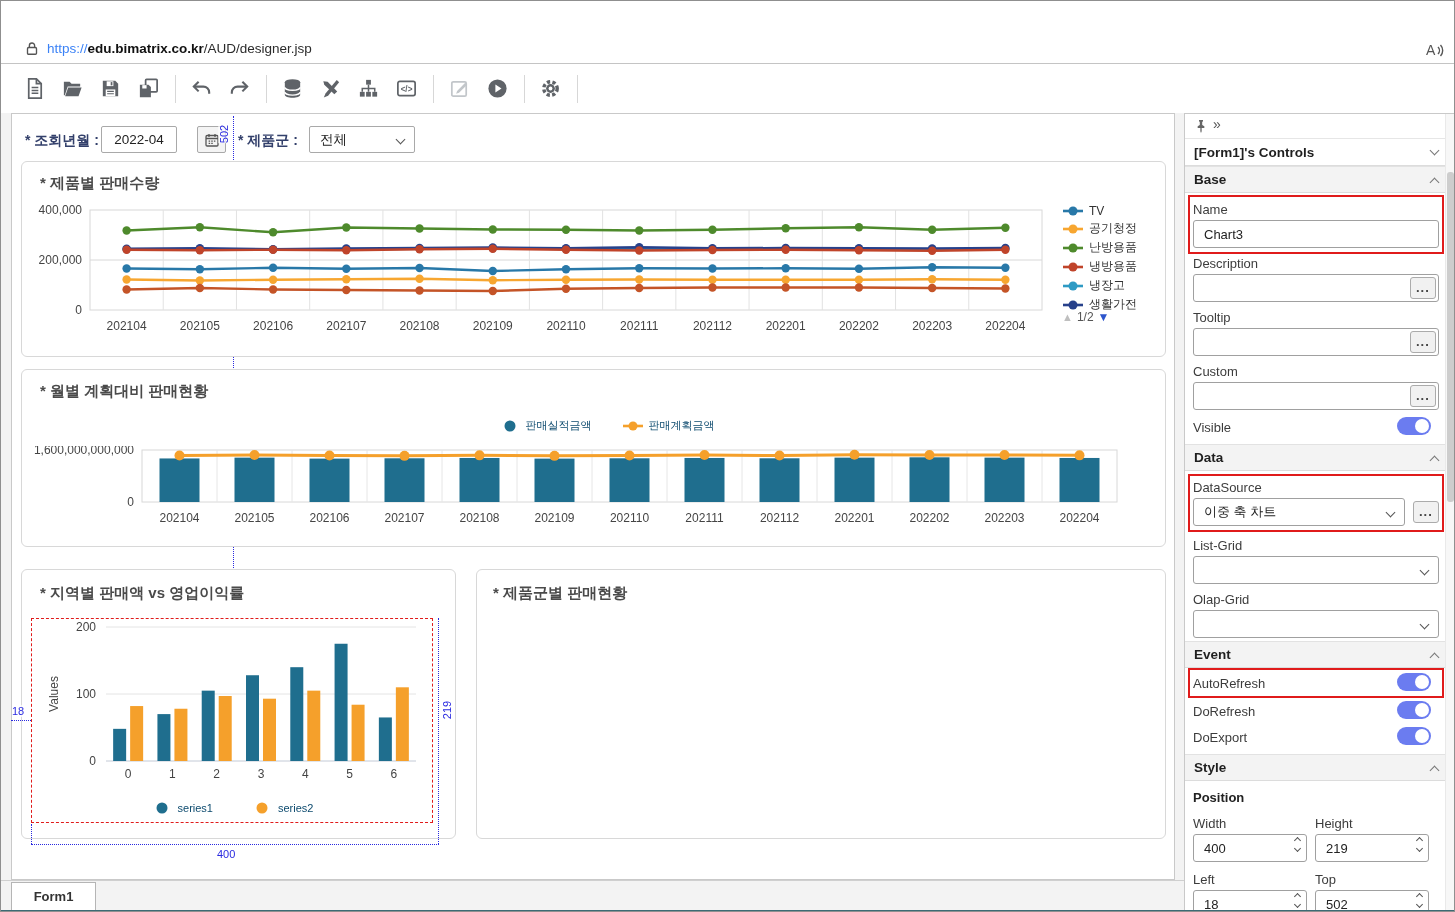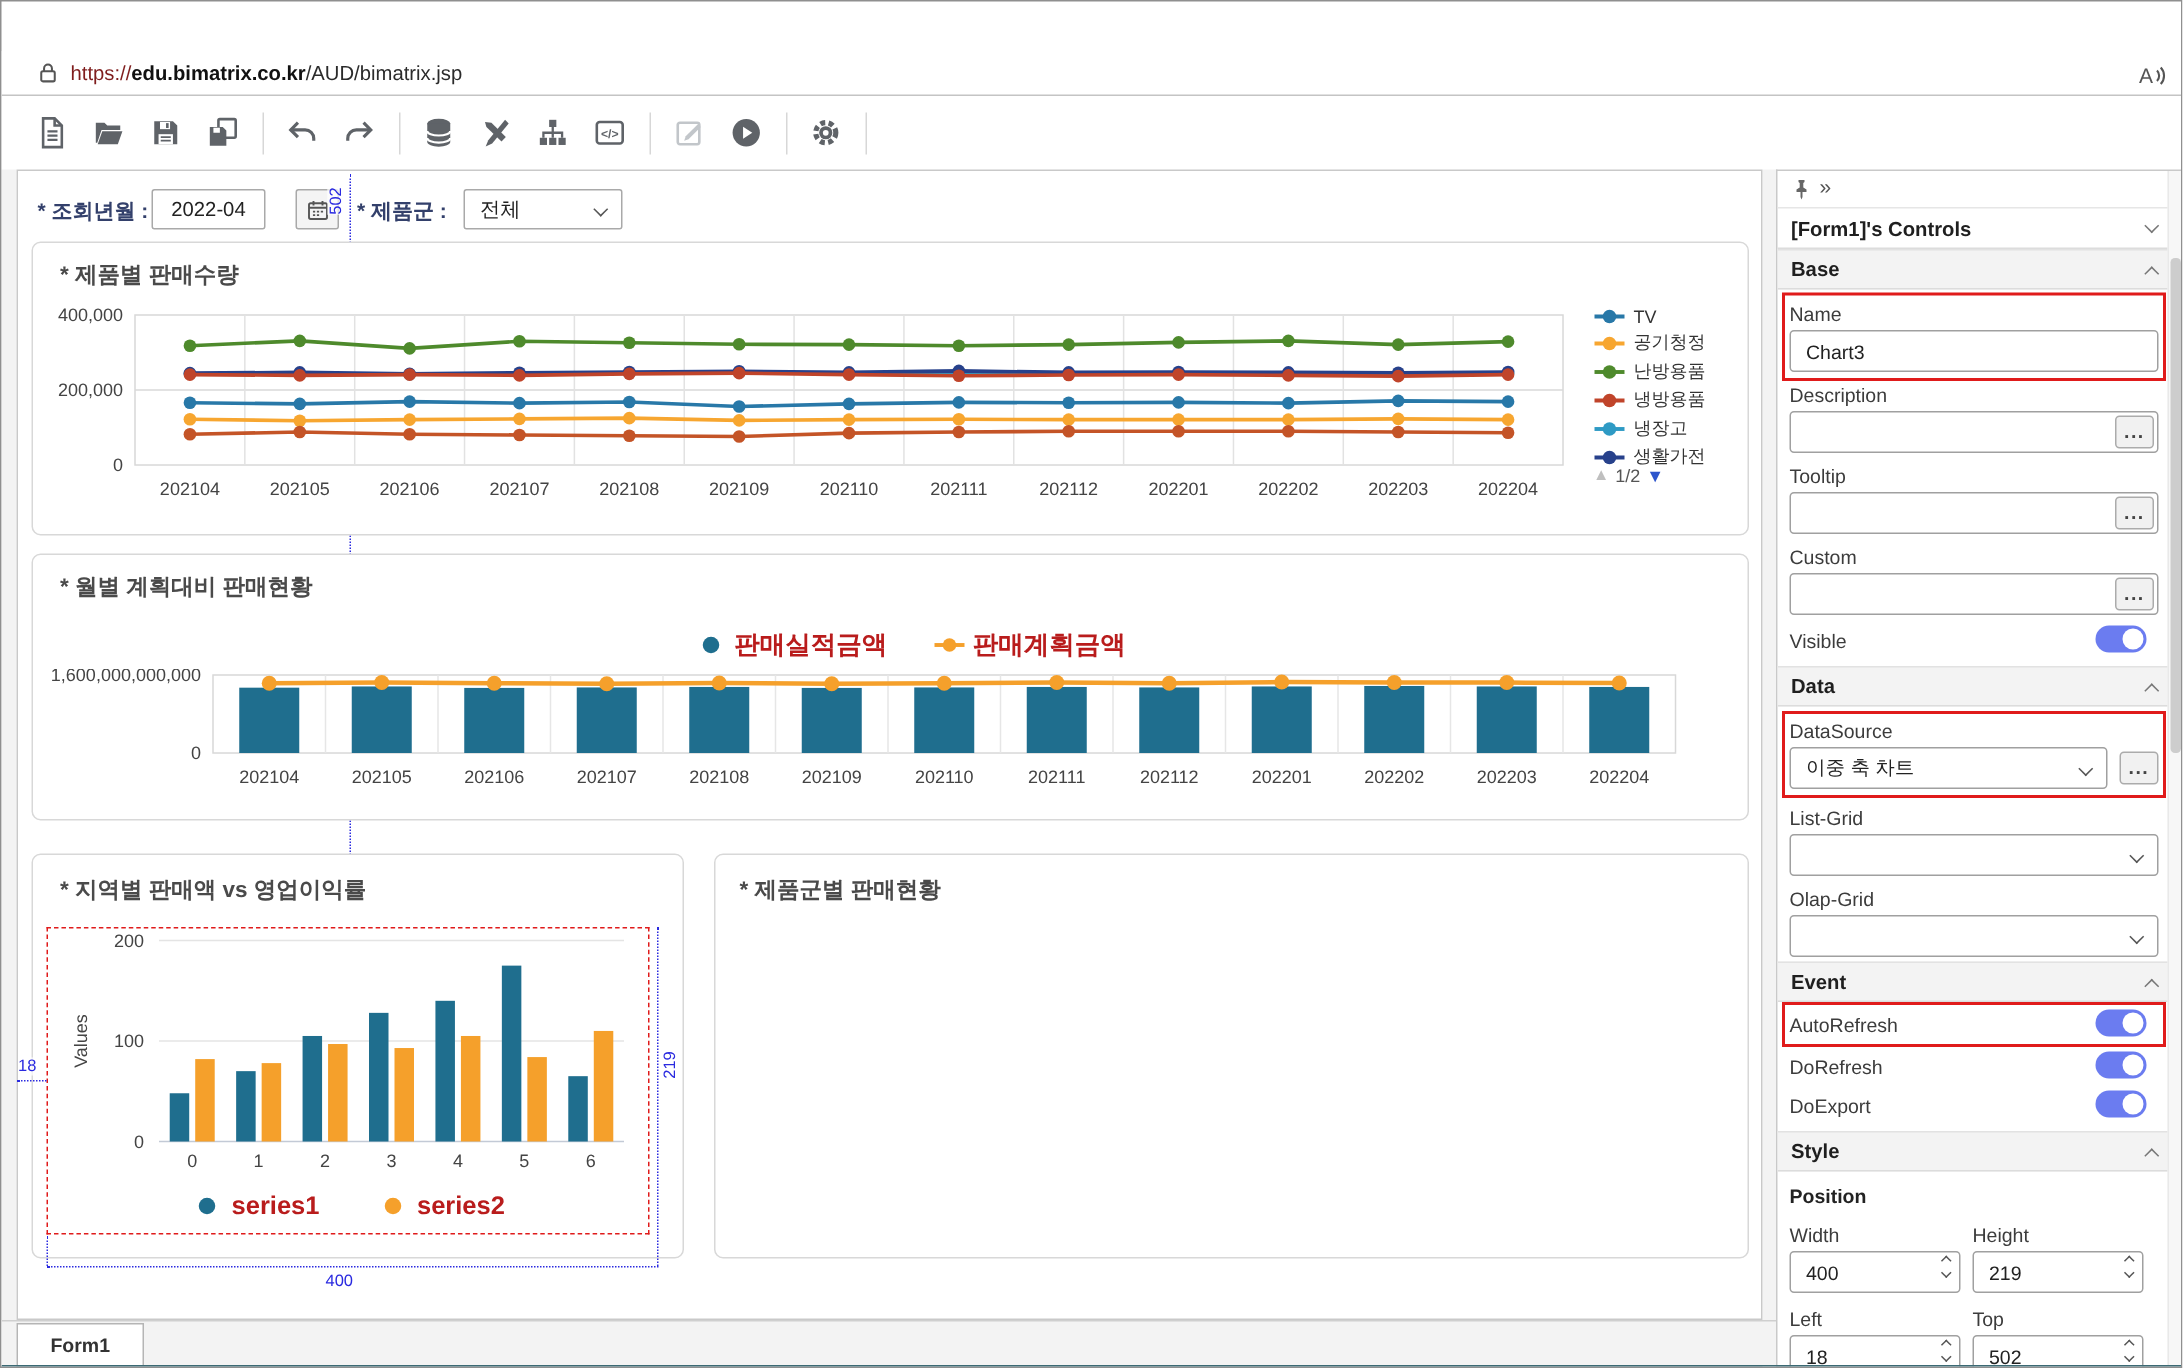--- a/index.html
+++ b/index.html
@@ -13,21 +13,21 @@
   .winbtn { position:absolute; top:0; width:46px; height:32px; display:flex; align-items:center; justify-content:center; cursor:default; }
   .winbtn.min { right:94px; } .winbtn.max { right:48px; } .winbtn.close { right:2px; }
   .glyph-min { width:11px; height:0; border-top:1.4px solid #666; display:block; }
   .glyph-max { width:10px; height:10px; border:1.4px solid #666; display:block; }
   .glyph-close { font-size:17px; color:#666; line-height:1; }
 
   
   .urlbar { position:absolute; left:0; top:33px; width:100%; height:30px; background:#fff; border-bottom:1px solid #c4c4c4; }
   .urlbar .lock { position:absolute; left:22px; top:6px; width:18px; height:18px; }
   .urltext { position:absolute; left:46px; top:7px; font-size:13.5px; color:#333; }
-  .urltext .scheme { color:#7f1d1d; } .urltext .host { color:#111; font-weight:700; } .urltext .path { color:#2b2b2b; }
+  .urltext .scheme { color:#3b82f6; } .urltext .host { color:#111; font-weight:700; } .urltext .path { color:#2b2b2b; }
   .readaloud { position:absolute; right:8px; top:4px; width:24px; height:24px; }
 
   
   .toolbar { position:absolute; left:0; top:63px; width:100%; height:49px; background:#fff; display:flex; align-items:center; padding-left:18px; }
   .tbtn { width:30px; height:30px; margin-right:8px; display:flex; align-items:center; justify-content:center; color:#5f6368; cursor:pointer; }
   .tbtn svg { width:23px; height:23px; }
   .tbtn.disabled { color:#c2c6ca; }
   .tsep { width:1px; height:28px; background:#d7d7d7; margin:0 10px 0 4px; }
 
   
@@ -49,21 +49,21 @@
 
   
   .panel { position:absolute; background:#fff; border:1px solid #d8d8d8; border-radius:6px; }
   .ptitle { position:absolute; font-size:15px; font-weight:700; color:#4a4a4a; }
   .tick { font-size:12px; fill:#444; }
 
   
   .lgcol { position:absolute; display:flex; flex-direction:column; gap:2px; }
   .lg-item { display:flex; align-items:center; gap:5px; font-size:12px; color:#333; white-space:nowrap; }
   .lgrow { position:absolute; display:flex; justify-content:center; gap:30px; width:100%; }
-  .lgrow .lg-item { font-size:17px; font-weight:700; color:#b91c1c; }
+  .lgrow .lg-item { font-size:11px; font-weight:400; color:#0c4a6e; }
   .pager { position:absolute; display:flex; align-items:center; gap:4px; font-size:12px; color:#555; }
   .pager .up { color:#bfbfbf; font-size:11px; } .pager .down { color:#2d55cc; font-size:12px; }
 
   
   .vguide { position:absolute; width:0; border-left:1.4px dotted #2a2ae0; }
   .hguide { position:absolute; height:0; border-top:1.4px dotted #2a2ae0; }
   .gtext { position:absolute; color:#2a2ae0; font-size:11px; background:rgba(255,255,255,.7); }
   .gtext.vert { transform:rotate(-90deg); transform-origin:center; }
   .selrect { position:absolute; border:1px dashed #e01b1b; }
 
@@ -98,21 +98,21 @@
 <div class="window">
 
 
   <div class="urlbar">
     <span class="lock">
       <svg viewBox="0 0 24 24">
           <rect x="6" y="10" width="12" height="9" rx="1.5" fill="none" stroke="#555" stroke-width="1.8"></rect>
           <path d="M8.5 10V7.5a3.5 3.5 0 0 1 7 0V10" fill="none" stroke="#555" stroke-width="1.8"></path>
         </svg>
     </span>
-    <span class="urltext"><span class="scheme">https://</span><span class="host">edu.bimatrix.co.kr</span><span class="path">/AUD/bimatrix.jsp</span></span>
+    <span class="urltext"><span class="scheme">https://</span><span class="host">edu.bimatrix.co.kr</span><span class="path">/AUD/designer.jsp</span></span>
     <span class="readaloud">
       <svg viewBox="0 0 24 24">
           <text x="4" y="17" font-size="14" fill="#555" font-family="inherit">A</text>
           <path d="M16 9a5 5 0 0 1 0 7M18.5 7a8 8 0 0 1 0 11" stroke="#555" fill="none" stroke-width="1.4"></path>
         </svg>
     </span>
   </div>
 
   <div class="toolbar" id="toolbar">
       <div class="tbtn">

